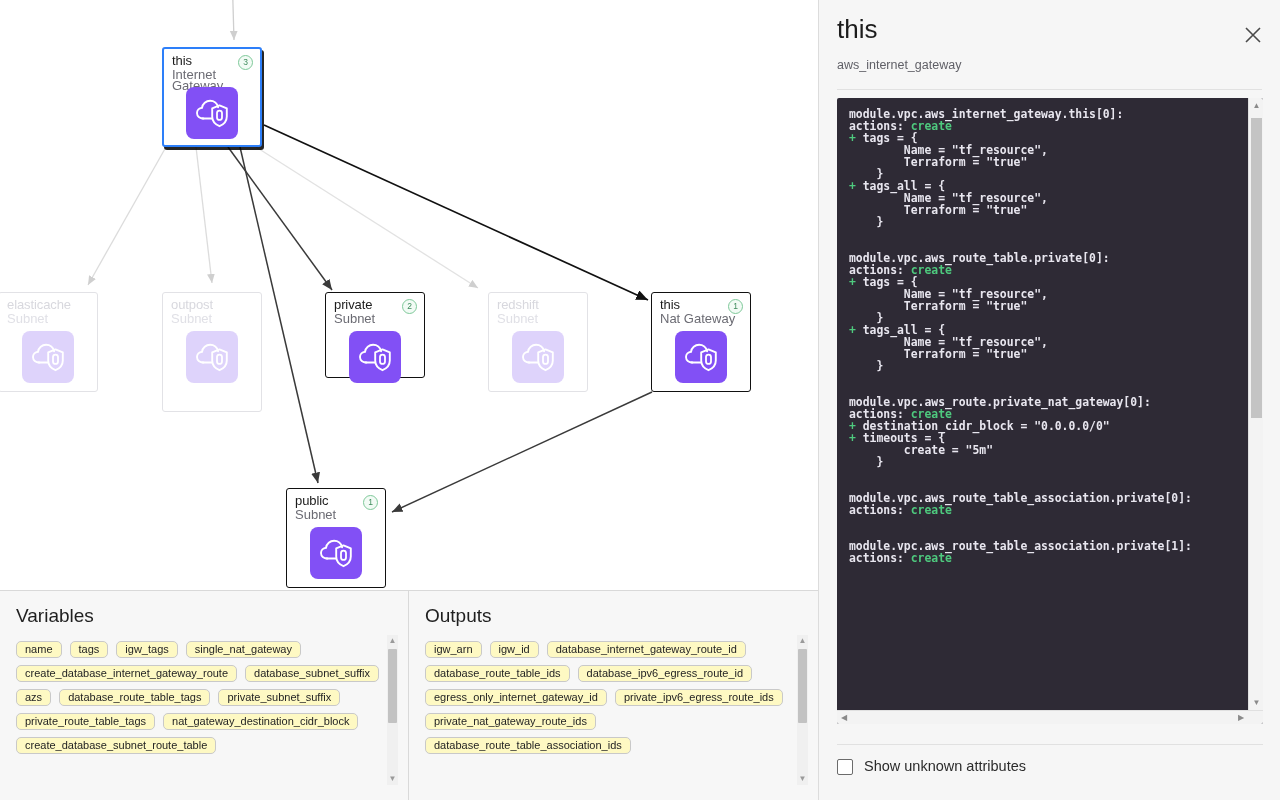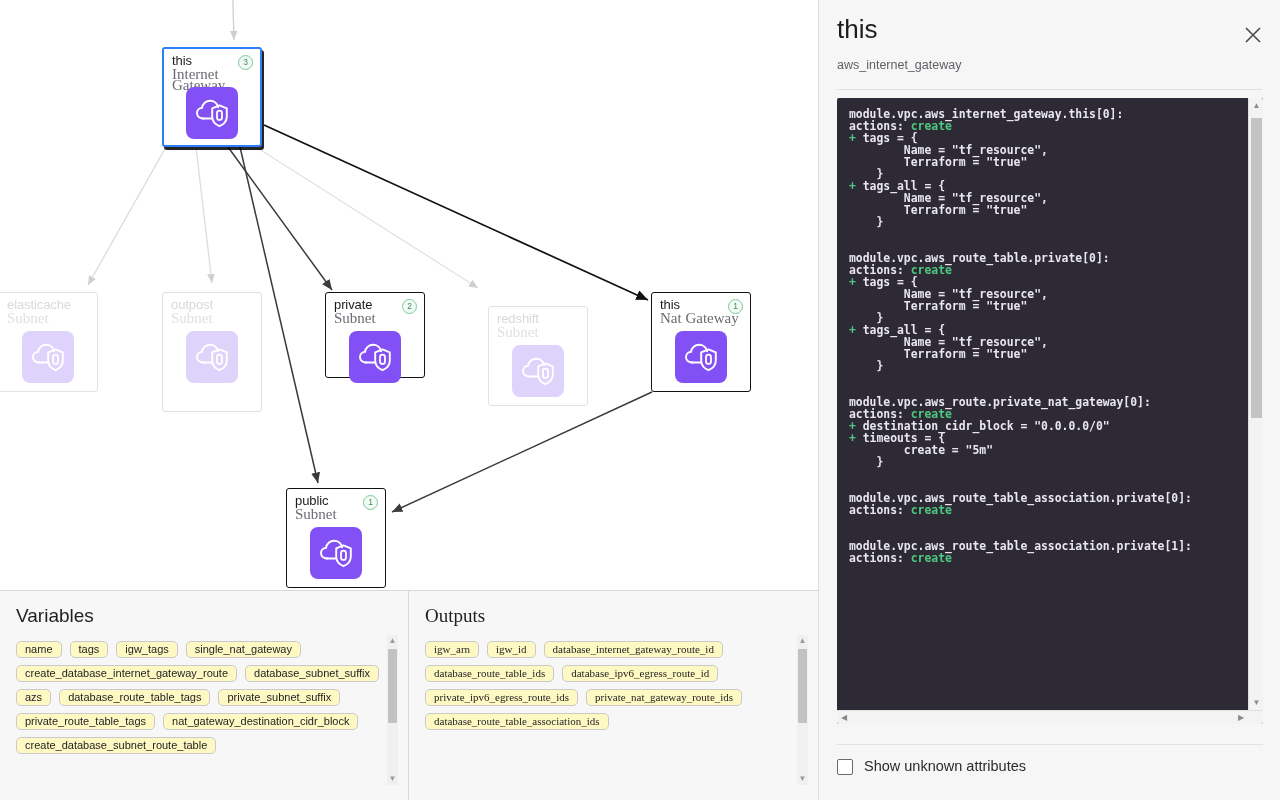--- a/index.html
+++ b/index.html
@@ -43,21 +43,21 @@
     border: 1px solid #e2e2e6;
   }
   .node-title {
     position: absolute; left: 8px; top: 5px;
     font-size: 13px; line-height: 14px; color: #1c1c1c;
     font-family: "Liberation Sans", sans-serif;
     letter-spacing: -0.1px;
   }
   .node-sub {
     position: absolute; left: 8px; top: 20px;
-    font-size: 15px; line-height: 11px; color: #6b6b73; font-family: Liberation Serif, serif;
+    font-size: 13px; line-height: 11px; color: #6b6b73;
   }
   .node.ghost .node-title { color: #d8d8de; }
   .node.ghost .node-sub { color: #e0e0e6; }
 
   .node-badge {
     position: absolute; right: 7px; top: 6px;
     width: 15px; height: 15px; border-radius: 50%;
     border: 1px solid #7fc99a;
     color: #3e8c5c;
     font-size: 8.5px; line-height: 13px; text-align: center;
@@ -85,21 +85,21 @@
   }
   .panel {
     position: relative;
     height: 210px;
     background: #f7f7f7;
     border-top: 1px solid #d9d9d9;
     padding: 14px 0 0 16px;
     overflow: hidden;
   }
   #panel-variables { width: 409px; border-right: 1px solid #d9d9d9; }
-  #panel-outputs   { width: 409px; font-family: Liberation Serif, serif; }
+  #panel-outputs   { width: 409px; }
   .panel-title {
     font-size: 19px; color: #1f1f1f; font-weight: 400;
     margin: 0 0 14px 0; line-height: 22px;
   }
   .chips {
     display: flex; flex-wrap: wrap;
     gap: 7px 8px;
     width: 375px;
     overflow: hidden;
     align-content: flex-start;
@@ -301,21 +301,21 @@
           <div class="node-badge">2</div>
           <div class="node-icon">
             <svg width="40" height="40" viewBox="0 0 40 40" aria-hidden="true">
               <path d="M11.5,25.5 C7.6,25.5 5,23.2 5,20.1 C5,17.3 7.2,15.1 10,14.8 C10.6,10.8 14.0,7.8 18.1,7.8 C22.0,7.8 25.3,10.5 26.1,14.2" fill="none" stroke="#ffffff" stroke-width="1.9" stroke-linecap="round"></path>
               <path d="M10.2,25.5 L20,25.5" fill="none" stroke="#ffffff" stroke-width="1.9" stroke-linecap="round"></path>
               <path d="M27.5,12.4 L34.8,15.4 L34.8,23.6 C34.8,28.3 31.5,31.6 27.5,33.2 C23.5,31.6 20.2,28.3 20.2,23.6 L20.2,15.4 Z" fill="none" stroke="#ffffff" stroke-width="1.9" stroke-linejoin="round"></path>
               <path d="M27.5,17.6 C28.9,17.6 30.0,18.7 30.0,20.1 L30.0,24.4 C30.0,25.8 28.9,26.9 27.5,26.9 C26.1,26.9 25.0,25.8 25.0,24.4 L25.0,20.1 C25.0,18.7 26.1,17.6 27.5,17.6 Z" fill="none" stroke="#ffffff" stroke-width="1.8"></path>
             </svg>
           </div>
         </div>
-        <div class="node ghost" style="left: 488px; top: 306px; width: 100px; height: 100px; padding-left: 24px;">
+        <div class="node ghost" style="left: 488px; top: 292px; width: 100px; height: 100px; padding-left: 24px;">
           <div class="node-title">redshift</div>
           <div class="node-sub">Subnet</div>
           <div class="node-icon">
             <svg width="40" height="40" viewBox="0 0 40 40" aria-hidden="true">
               <path d="M11.5,25.5 C7.6,25.5 5,23.2 5,20.1 C5,17.3 7.2,15.1 10,14.8 C10.6,10.8 14.0,7.8 18.1,7.8 C22.0,7.8 25.3,10.5 26.1,14.2" fill="none" stroke="#ffffff" stroke-width="1.9" stroke-linecap="round"></path>
               <path d="M10.2,25.5 L20,25.5" fill="none" stroke="#ffffff" stroke-width="1.9" stroke-linecap="round"></path>
               <path d="M27.5,12.4 L34.8,15.4 L34.8,23.6 C34.8,28.3 31.5,31.6 27.5,33.2 C23.5,31.6 20.2,28.3 20.2,23.6 L20.2,15.4 Z" fill="none" stroke="#ffffff" stroke-width="1.9" stroke-linejoin="round"></path>
               <path d="M27.5,17.6 C28.9,17.6 30.0,18.7 30.0,20.1 L30.0,24.4 C30.0,25.8 28.9,26.9 27.5,26.9 C26.1,26.9 25.0,25.8 25.0,24.4 L25.0,20.1 C25.0,18.7 26.1,17.6 27.5,17.6 Z" fill="none" stroke="#ffffff" stroke-width="1.8"></path>
             </svg>
           </div>
@@ -373,20 +373,21 @@
       </div>
 
       <div class="panel" id="panel-outputs">
         <div class="panel-title">Outputs</div>
         <div class="chips" id="outputs-chips">
             <div class="chip">igw_arn</div>
             <div class="chip">igw_id</div>
             <div class="chip">database_internet_gateway_route_id</div>
             <div class="chip">database_route_table_ids</div>
             <div class="chip">database_ipv6_egress_route_id</div>
+            <div class="chip">egress_only_internet_gateway_id</div>
             <div class="chip">private_ipv6_egress_route_ids</div>
             <div class="chip">private_nat_gateway_route_ids</div>
             <div class="chip">database_route_table_association_ids</div>
           </div>
         <div class="vscroll">
           <div class="arrow up">▲</div>
           <div class="thumb"></div>
           <div class="arrow dn">▼</div>
         </div>
       </div>

